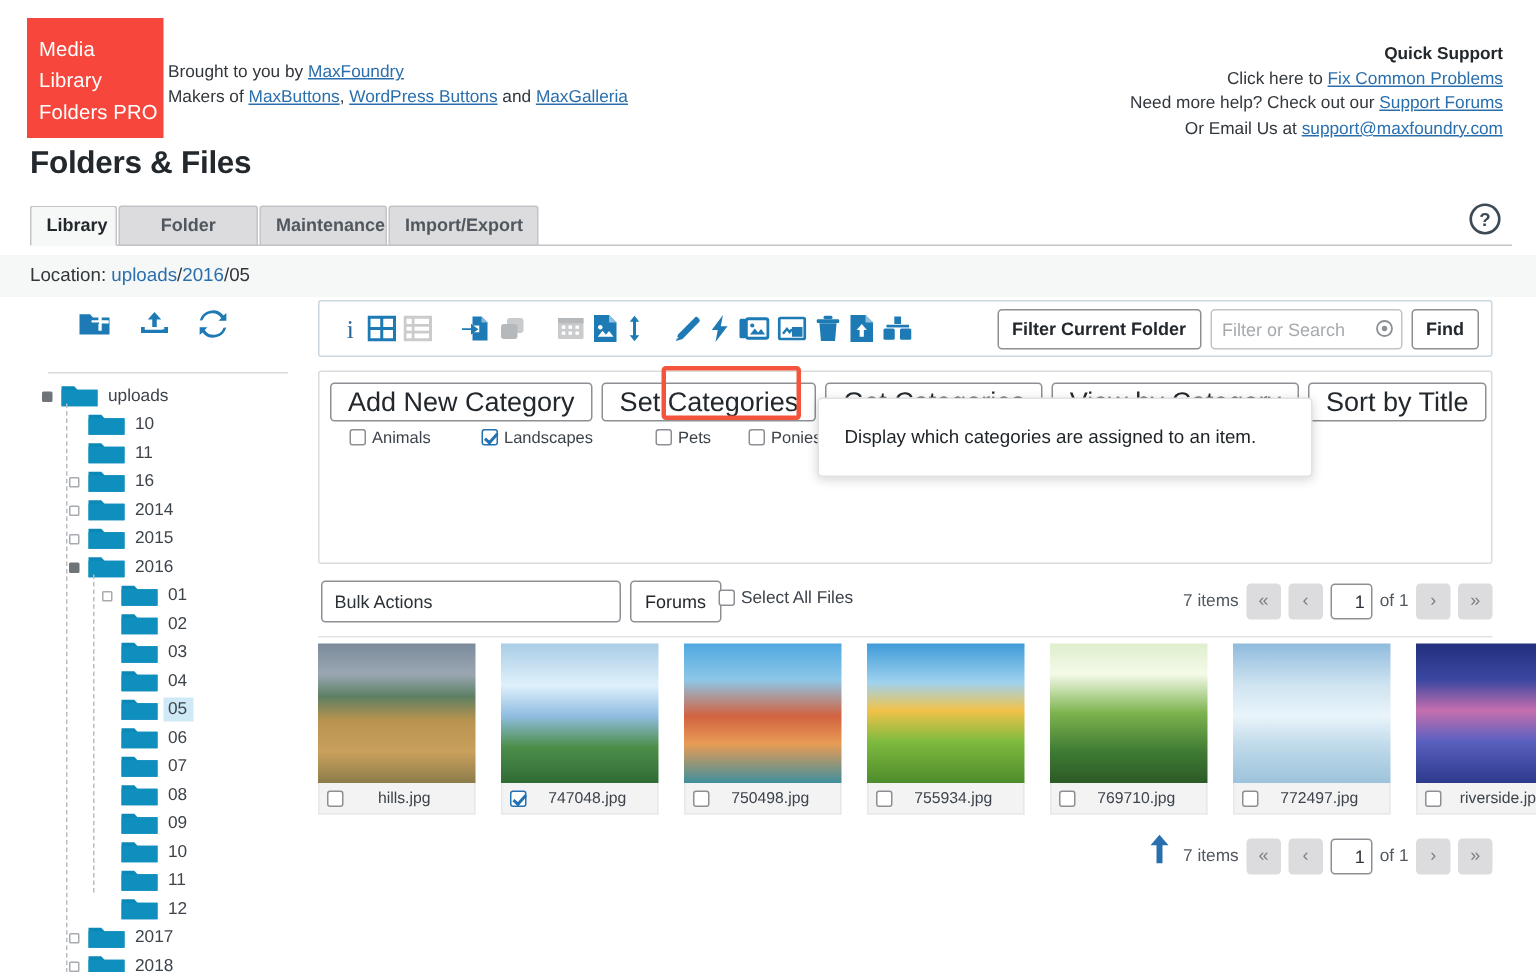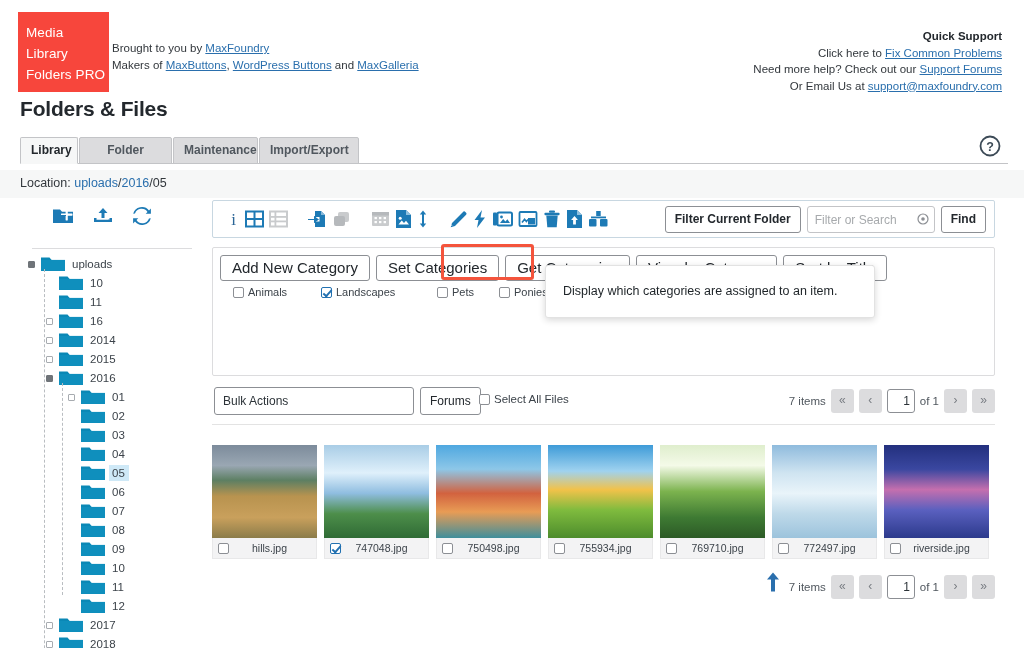--- a/index.html
+++ b/index.html
@@ -97,21 +97,21 @@
     font-family:"Liberation Sans", sans-serif;
   }
   .srch::placeholder { color:#a7aaad; }
   .srch-clear { position:absolute; right:6px; top:7px; }
 
   .catpanel {
     position:relative; margin-top:9px; width:783px; height:129px;
     border:1px solid #dcdcde; background:#fff; border-radius:2px;
   }
   .catbtns { position:absolute; left:7px; top:7px; display:flex; gap:6px; }
-  .catbtns .btn { height:26px; line-height:24px; font-weight:normal; font-size:15px; padding:0 11px; border-color:#8c8f94;}
+  .catbtns .btn { height:26px; line-height:24px; font-weight:normal; font-size:18px; padding:0 11px; border-color:#8c8f94;}
   .hl-ring {
     position:absolute; left:228px; top:-4px; width:93px; height:36px;
     border:3px solid #f4543c; border-radius:3px; pointer-events:none;
   }
   .catchecks { position:absolute; left:10px; top:38px; width:760px; height:16px; }
   .catchk { position:absolute; font-size:11px; color:#3c434a; white-space:nowrap; }
   .cb {
     display:inline-block; width:11px; height:11px; border:1px solid #8c8f94;
     border-radius:2px; background:#fff; vertical-align:-2px; margin-right:4px;
     position:relative;
@@ -141,21 +141,21 @@
     width:23px; height:24px; background:#dcdcde; border-radius:3px;
     color:#787c82; font-size:12px; line-height:22px; text-align:center;
   }
   .pnum {
     width:28px; height:24px; border:1px solid #8c8f94; border-radius:3px;
     background:#fff; text-align:right; font-size:12px; line-height:22px; padding-right:4px; color:#2c3338;
   }
 
   .divider { position:relative; margin-top:9px; width:783px; height:1px; background:#e3e3e3; }
 
-  .grid { position:relative; margin-top:20px; width:795px; display:flex; gap:7px; }
+  .grid { position:relative; margin-top:4px; width:795px; display:flex; gap:17px; }
   .thumb { width:105px; }
   .thumb .pic { width:105px; height:93px; display:block; }
   .thumb .cap {
     height:21px; background:#f3f3f4; border:1px solid #e8e8e9; border-top:none;
     display:flex; align-items:center; padding-left:5px; font-size:10.5px; color:#3c434a;
   }
   .thumb .cap .cb { margin-right:0; }
   .thumb .cap .nm { flex:1; text-align:center; padding-right:6px; }
 
   .botpager { position:relative; margin-top:14px; width:783px; height:26px; }

